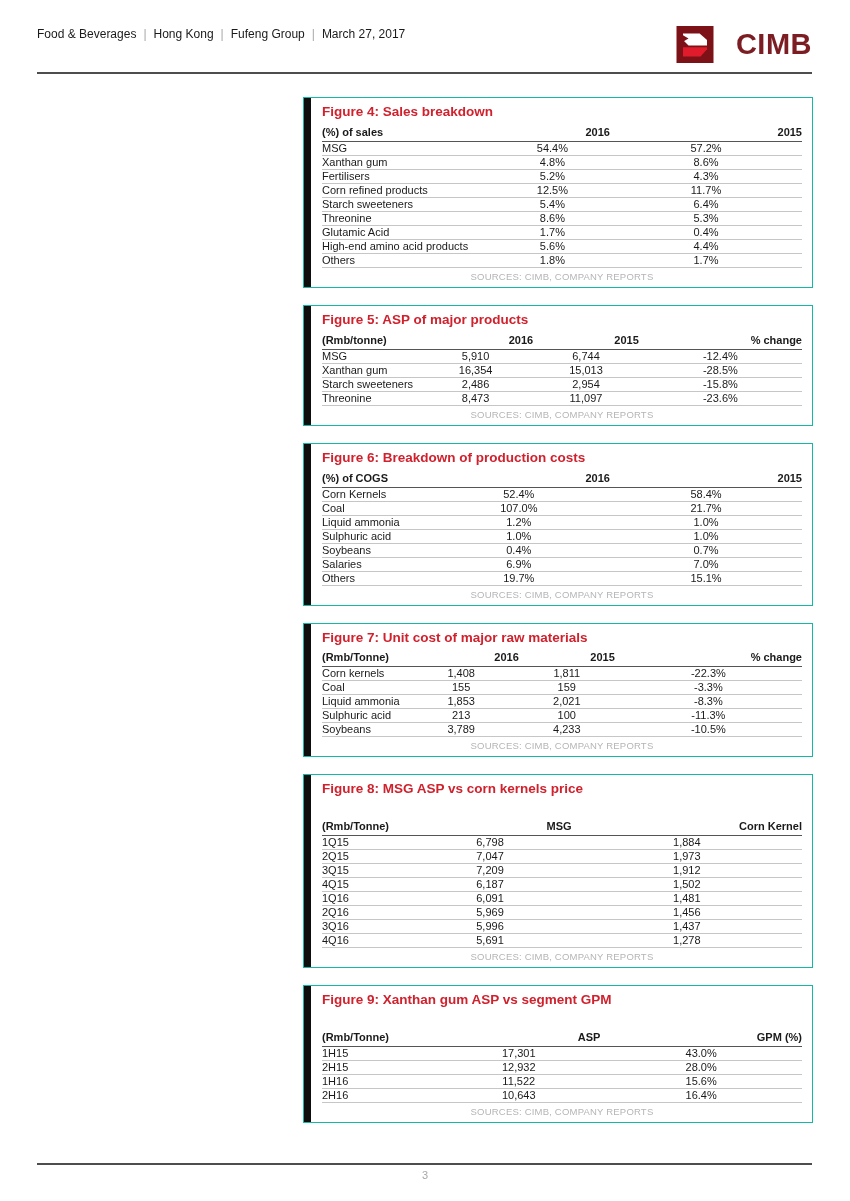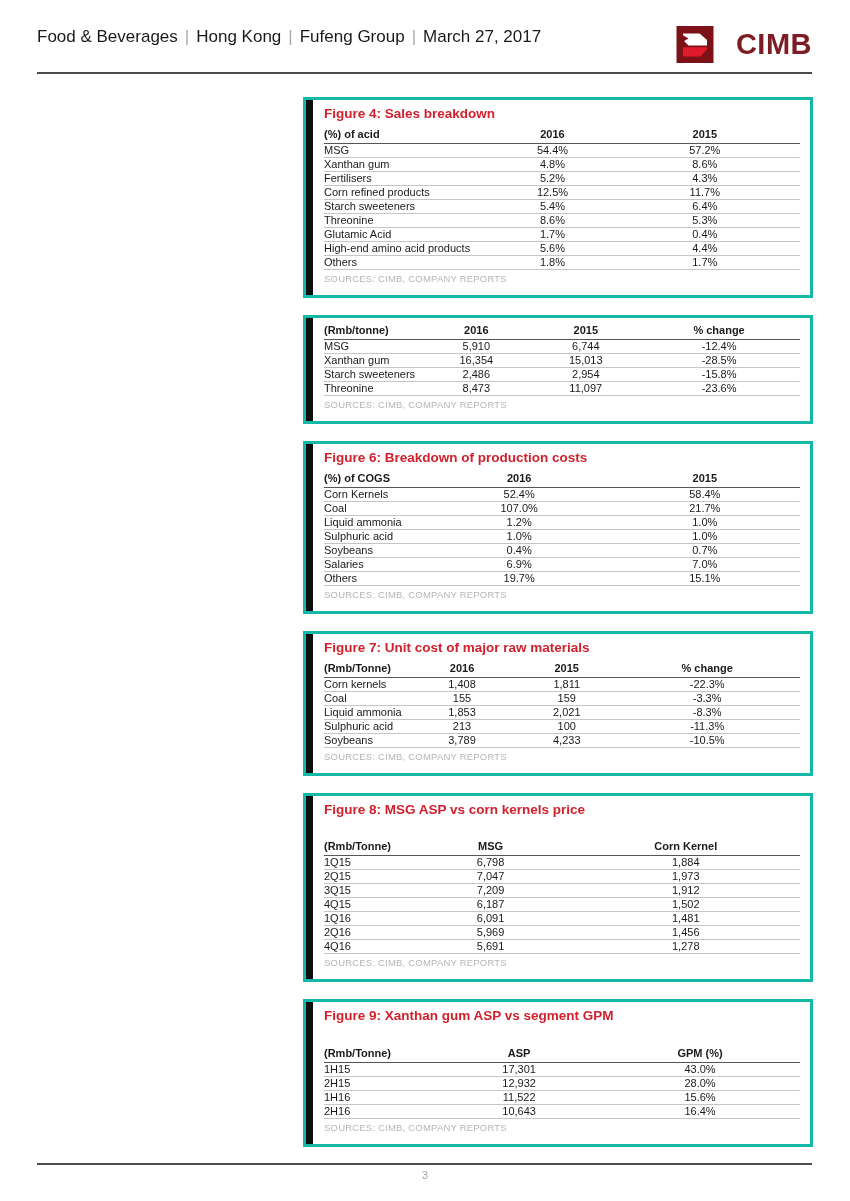--- a/index.html
+++ b/index.html
@@ -18,21 +18,21 @@
   .page-header {
     position: absolute;
     left: 37px;
     right: 38px;
     top: 24px;
     display: flex;
     justify-content: space-between;
     align-items: flex-start;
   }
   .breadcrumb {
-    font-size: 17px;
+    font-size: 12px;
     color: #1a1a1a;
     padding-top: 3px;
     white-space: nowrap;
   }
   .breadcrumb .sep { color: #a9a9a9; margin: 0 7px; font-weight: 300; }
   .logo { display: flex; align-items: flex-end; gap: 22px; margin-top: 2px; }
   .logo-icon { width: 38px; height: 37px; display: block; }
   .logo-text {
     font-size: 29px;
     font-weight: bold;
@@ -51,23 +51,23 @@
 
   
   .figures {
     position: absolute;
     left: 303px;
     top: 97px;
     width: 510px;
   }
   .figure-block {
     position: relative;
-    border: 3px solid #14b8a6;
+    border: 1px solid #14b8a6;
     margin-bottom: 17px;
-    padding: 5px 10px 9px 18px;
+    padding: 5px 10px 3px 18px;
     background: #ffffff;
   }
   .accent-bar {
     position: absolute;
     left: 0; top: 0; bottom: 0;
     width: 7px;
     background: #0e0e0e;
   }
   .figure-title {
     margin: 2px 0 5px 0;
@@ -82,33 +82,33 @@
     table-layout: fixed;
     font-size: 11px;
     line-height: 1.0;
     color: #1a1a1a;
   }
   table.figure-table.gap-before { margin-top: 22px; }
   table.figure-table th {
     font-weight: bold;
     padding: 2px 0 3px 0;
     border-bottom: 1px solid #555555;
-    text-align: center;
+    text-align: right;
   }
   table.figure-table td {
     padding: 1px 0;
     border-bottom: 1px solid #c6c6c6;
     text-align: center;
     overflow: hidden;
     white-space: nowrap;
   }
   table.figure-table th:first-child,
   table.figure-table td:first-child { text-align: left; }
   .source-note {
-    text-align: left;
+    text-align: center;
     font-size: 9.5px;
     color: #b5b5b5;
     padding: 3px 0 2px 0;
     letter-spacing: 0.2px;
   }
 
   
   .footer-rule {
     position: absolute;
     left: 37px;
@@ -152,21 +152,21 @@
         <div class="accent-bar"></div>
         <h3 class="figure-title">Figure 4: Sales breakdown</h3>
         <table class="figure-table">
           <colgroup>
             <col style="width: 36%;">
             <col style="width: 24%;">
             <col style="width: 40%;">
           </colgroup>
           <thead>
             <tr>
-              <th>(%) of acid</th>
+              <th>(%) of sales</th>
               <th>2016</th>
               <th>2015</th>
             </tr>
           </thead>
           <tbody>
             <tr>
               <td>MSG</td>
               <td>54.4%</td>
               <td>57.2%</td>
             </tr>
@@ -209,20 +209,21 @@
               <td>Others</td>
               <td>1.8%</td>
               <td>1.7%</td>
             </tr>
           </tbody>
         </table>
         <div class="source-note">SOURCES: CIMB, COMPANY REPORTS</div>
       </section>
       <section class="figure-block">
         <div class="accent-bar"></div>
+        <h3 class="figure-title">Figure 5: ASP of major products</h3>
         <table class="figure-table">
           <colgroup>
             <col style="width: 20%;">
             <col style="width: 24%;">
             <col style="width: 22%;">
             <col style="width: 34%;">
           </colgroup>
           <thead>
             <tr>
               <th>(Rmb/tonne)</th>
@@ -410,20 +411,25 @@
               <td>1Q16</td>
               <td>6,091</td>
               <td>1,481</td>
             </tr>
             <tr>
               <td>2Q16</td>
               <td>5,969</td>
               <td>1,456</td>
             </tr>
             <tr>
+              <td>3Q16</td>
+              <td>5,996</td>
+              <td>1,437</td>
+            </tr>
+            <tr>
               <td>4Q16</td>
               <td>5,691</td>
               <td>1,278</td>
             </tr>
           </tbody>
         </table>
         <div class="source-note">SOURCES: CIMB, COMPANY REPORTS</div>
       </section>
       <section class="figure-block">
         <div class="accent-bar"></div>

